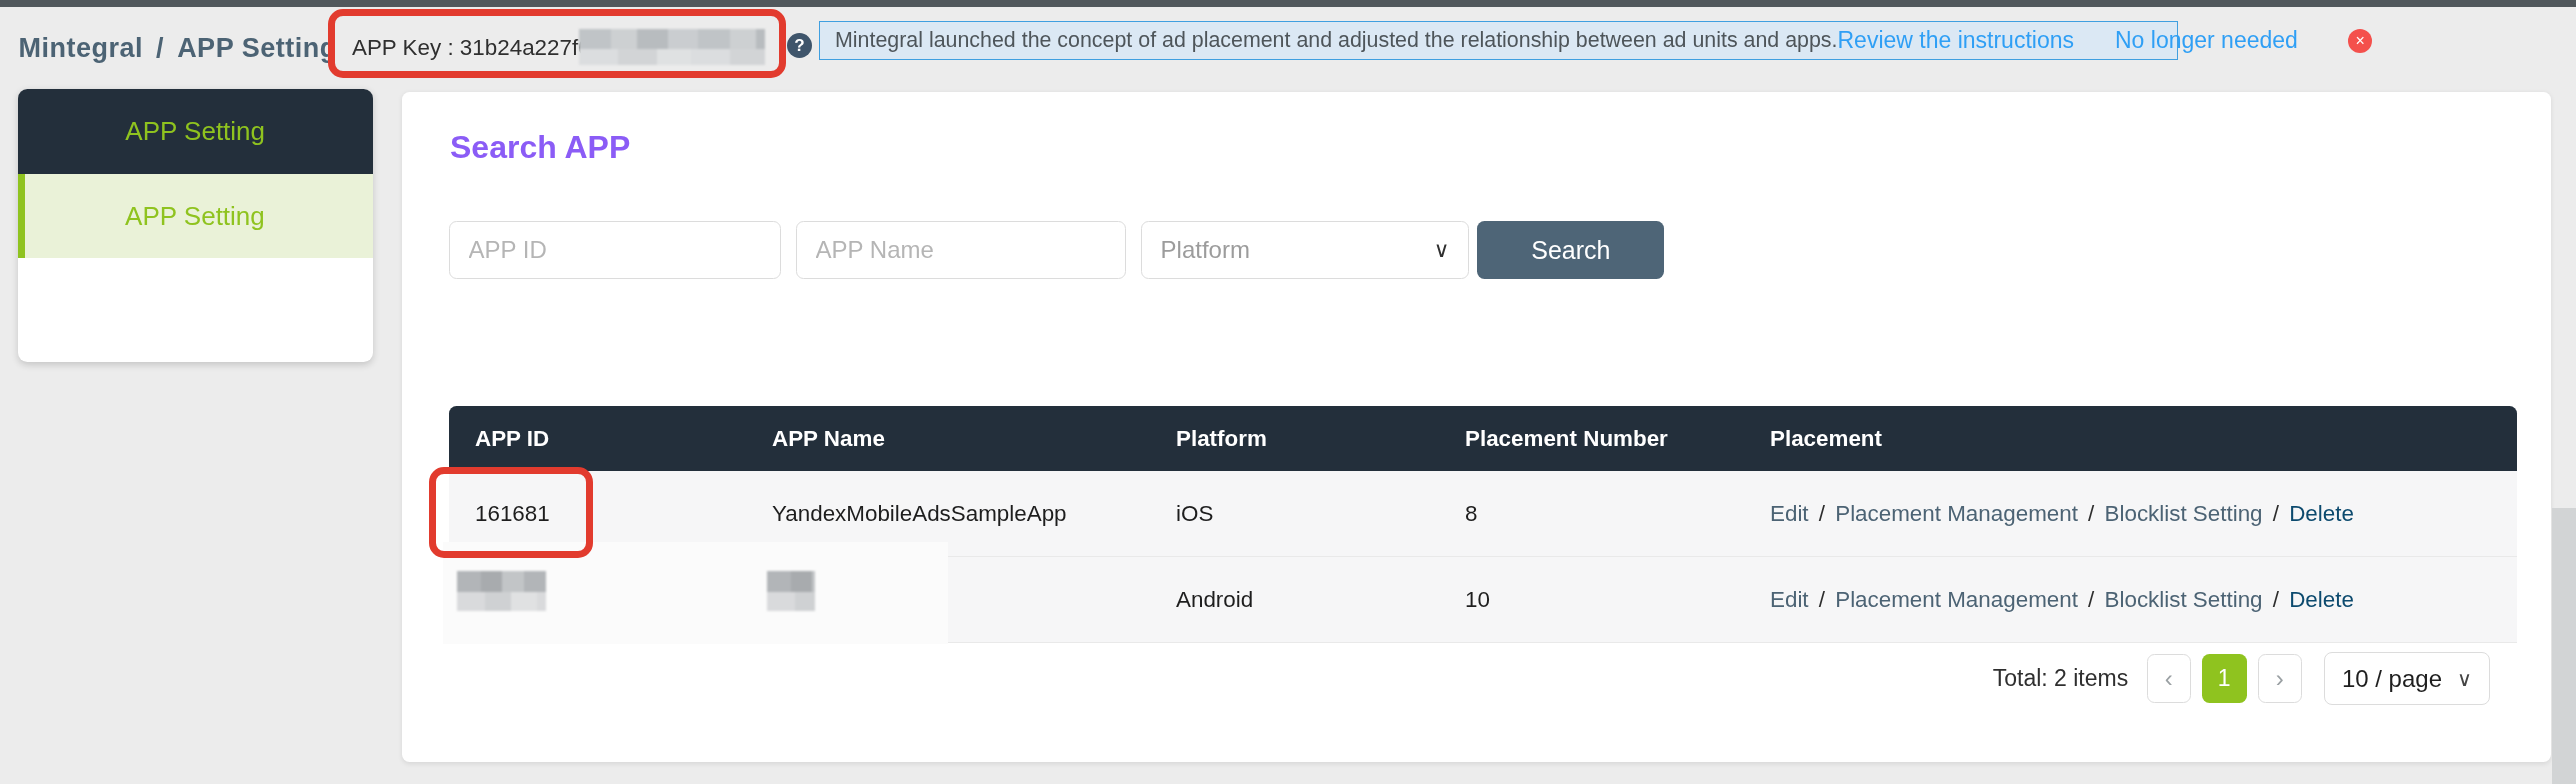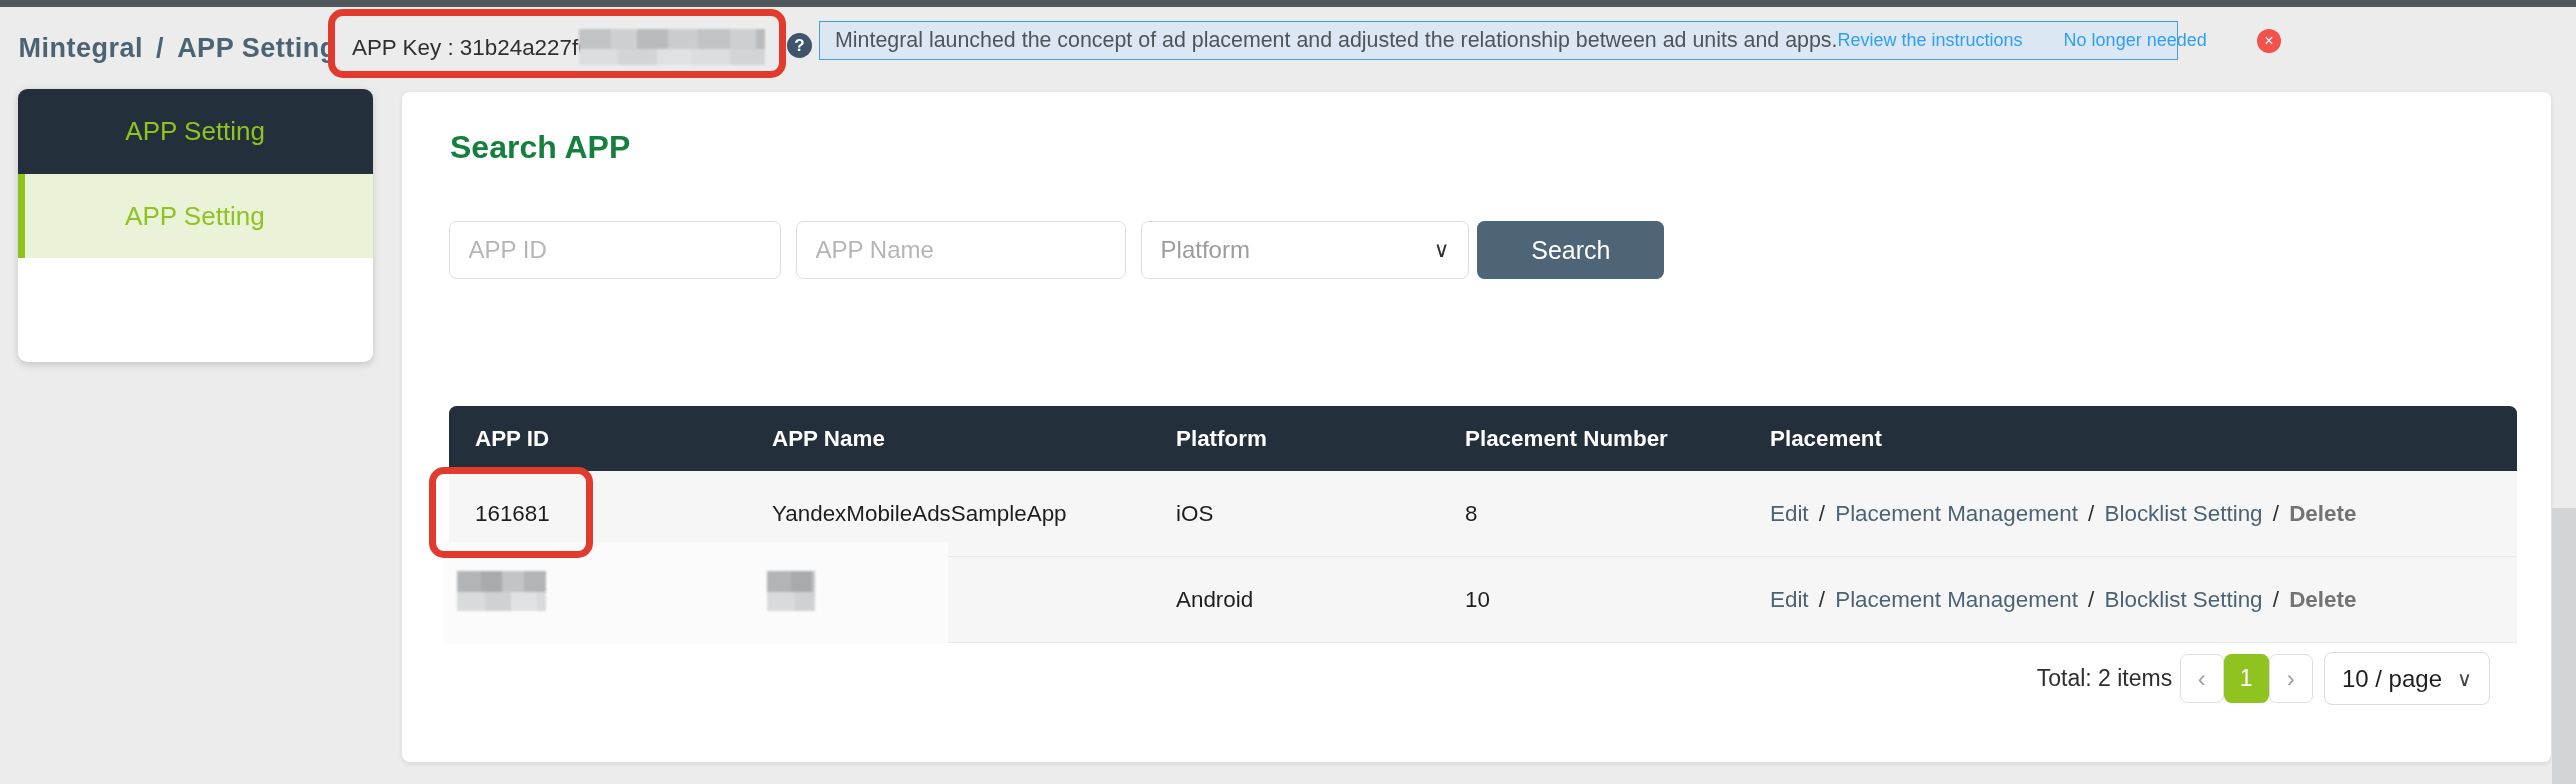--- a/index.html
+++ b/index.html
@@ -18,38 +18,38 @@
   .blur-appkey { position:absolute; left:579px; top:29px; width:186px; height:35px; z-index:3; filter:blur(0.9px); }
   .blur-appkey .r1 { height:19.6px; background:repeating-linear-gradient(90deg,#c0c4c7 0 32px,#cdd0d2 32px 58px,#b8bcbf 58px 89px,#cacdd0 89px 119px); }
   .blur-appkey .r2 { height:16px; background:repeating-linear-gradient(90deg,#dbdddf 0 39px,#d2d4d6 39px 78px,#dfe1e2 78px 112px); }
   .help-icon { position:absolute; left:787px; top:33px; width:25px; height:25px; border-radius:50%;
                background:#3f556b; color:#fff; font-size:17px; font-weight:700;
                display:flex; align-items:center; justify-content:center; z-index:6; cursor:pointer; }
   .notice { position:absolute; left:819px; top:21.4px; width:1359px; height:39px; background:#dbe8f4;
             border:1.9px solid #3f9fe0; display:flex; align-items:center; padding:0 11.2px 0 15px; }
   .notice-text { font-size:21.4px; color:#4e555a; white-space:nowrap; }
   .notice-links { margin-left:auto; display:flex; align-items:center; gap:41px; }
-  .notice-link { color:#2f9ff5; font-size:18px; white-space:nowrap; cursor:pointer; }
+  .notice-link { color:#2f9ff5; font-size:23px; white-space:nowrap; cursor:pointer; }
   .notice-close { width:24px; height:24px; border-radius:50%; background:#f4504c; color:#fff; font-size:16px;
                   display:flex; align-items:center; justify-content:center; margin-left:9.3px; cursor:pointer; }
 
   
   .sidebar { position:absolute; left:17.7px; top:89px; width:355px; height:273px; background:#fff;
              border-radius:9.3px; box-shadow:0 2.8px 7.5px rgba(0,0,0,.16); overflow:hidden; }
   .side-header { height:85px; background:#232f3b; color:#8fc31f; font-size:26px;
                  display:flex; align-items:center; justify-content:center; cursor:pointer; }
   .side-active { height:84px; background:#eaf2d8; border-left:7.5px solid #8fc31f; color:#8fc31f; font-size:26px;
                  display:flex; align-items:center; justify-content:center; padding-right:7.5px; cursor:pointer; }
   .side-item { height:89px; background:#fff; color:#121212; font-size:27px;
                display:flex; align-items:center; justify-content:center; cursor:pointer; }
 
   
   .main { position:absolute; left:402px; top:92px; width:2149px; height:670px; background:#fff;
           border-radius:7.5px; box-shadow:0 1.9px 5.6px rgba(0,0,0,.09); }
-  .main-title { position:absolute; left:48px; top:37px; font-size:32px; font-weight:700; color:#15803d; }
+  .main-title { position:absolute; left:48px; top:37px; font-size:32px; font-weight:700; color:#8b5cf6; }
 
   .filters { position:absolute; left:47px; top:129px; display:flex; align-items:center; }
   .f-input { height:58px; border:1.9px solid #dcdcdc; border-radius:7.5px; padding:0 18.6px; font-size:24px;
              color:#333; background:#fff; outline:none; font-family:inherit; }
   .f-input::placeholder { color:#b5b5b5; }
   .in-appid { width:332px; margin-right:15px; }
   .in-appname { width:330px; margin-right:15px; }
   .f-select { width:328px; height:58px; border:1.9px solid #dcdcdc; border-radius:7.5px; background:#fff;
               display:flex; align-items:center; padding:0 18.6px; color:#9c9c9c; font-size:24px;
               margin-right:8.4px; cursor:pointer; }
@@ -62,32 +62,32 @@
   
   .table { position:absolute; left:47px; top:314px; width:2068px; }
   .tgrid { display:grid; grid-template-columns:297px 404px 289px 305px auto; align-items:center;
            padding-left:26px; }
   .thead { height:65px; background:#232f3b; border-radius:7.5px 7.5px 0 0; color:#fff; font-size:22.4px; font-weight:700; }
   .trow { position:relative; height:86px; background:#f6f6f7; border-bottom:1.9px solid #e9e9e9;
           font-size:22.4px; color:#1e1e1e; }
   .ops { display:flex; align-items:center; gap:10.2px; white-space:nowrap; }
   .op-link { color:#4c6374; cursor:pointer; }
   .op-sep { color:#2d2d2d; }
-  .op-delete { color:#737373; cursor:default;font-weight:bold; }
+  .op-delete { color:#0c4a6e; cursor:default; }
   .annot-appid { left:-20.5px; top:-3.7px; width:164px; height:91px; }
   .censor { position:absolute; left:-5.6px; top:-15px; width:505px; height:102px;
             background:rgba(251,251,251,.97); z-index:1; }
   .pix { position:absolute; filter:blur(0.9px); }
   .pix .r1 { height:21.4px; background:repeating-linear-gradient(90deg,#b2b5b8 0 24px,#a8abae 24px 45px,#c2c5c7 45px 67px); }
   .pix .r2 { height:18.6px; background:repeating-linear-gradient(90deg,#d9dadc 0 28px,#cfd1d3 28px 54px,#e0e1e2 54px 80px); }
   .pix-id { left:14px; top:29px; width:89px; }
   .pix-name { left:324px; top:29px; width:48px; }
 
   
-  .pagination { position:absolute; top:560px; right:61px; display:flex; align-items:center; gap:0; }
+  .pagination { position:absolute; top:560px; right:61px; display:flex; align-items:center; gap:11px; }
   .pg-total { font-size:23px; color:#2f2f2f; margin-right:7.5px; }
   .pg-btn { width:44px; height:49px; background:#fff; border:1.9px solid #dcdcdc; border-radius:7.5px;
             color:#9aa0a3; font-size:24px; display:flex; align-items:center; justify-content:center; cursor:pointer; }
   .pg-active { width:45px; height:49px; background:#8fc31f; border-radius:7.5px; color:#fff; font-size:23px;
                display:flex; align-items:center; justify-content:center; cursor:pointer; }
   .pg-size { height:53px; background:#fff; border:1.9px solid #dcdcdc; border-radius:8px; margin-left:11.2px;
              display:flex; align-items:center; gap:15px; padding:0 17px; font-size:24px; color:#1f1f1f; cursor:pointer; }
   .pg-size .chev { color:#444; font-size:20.5px; }
 
   .scroll-thumb { position:absolute; right:0; top:508px; width:24px; height:277px; background:#d2d4d5; cursor:pointer; }

